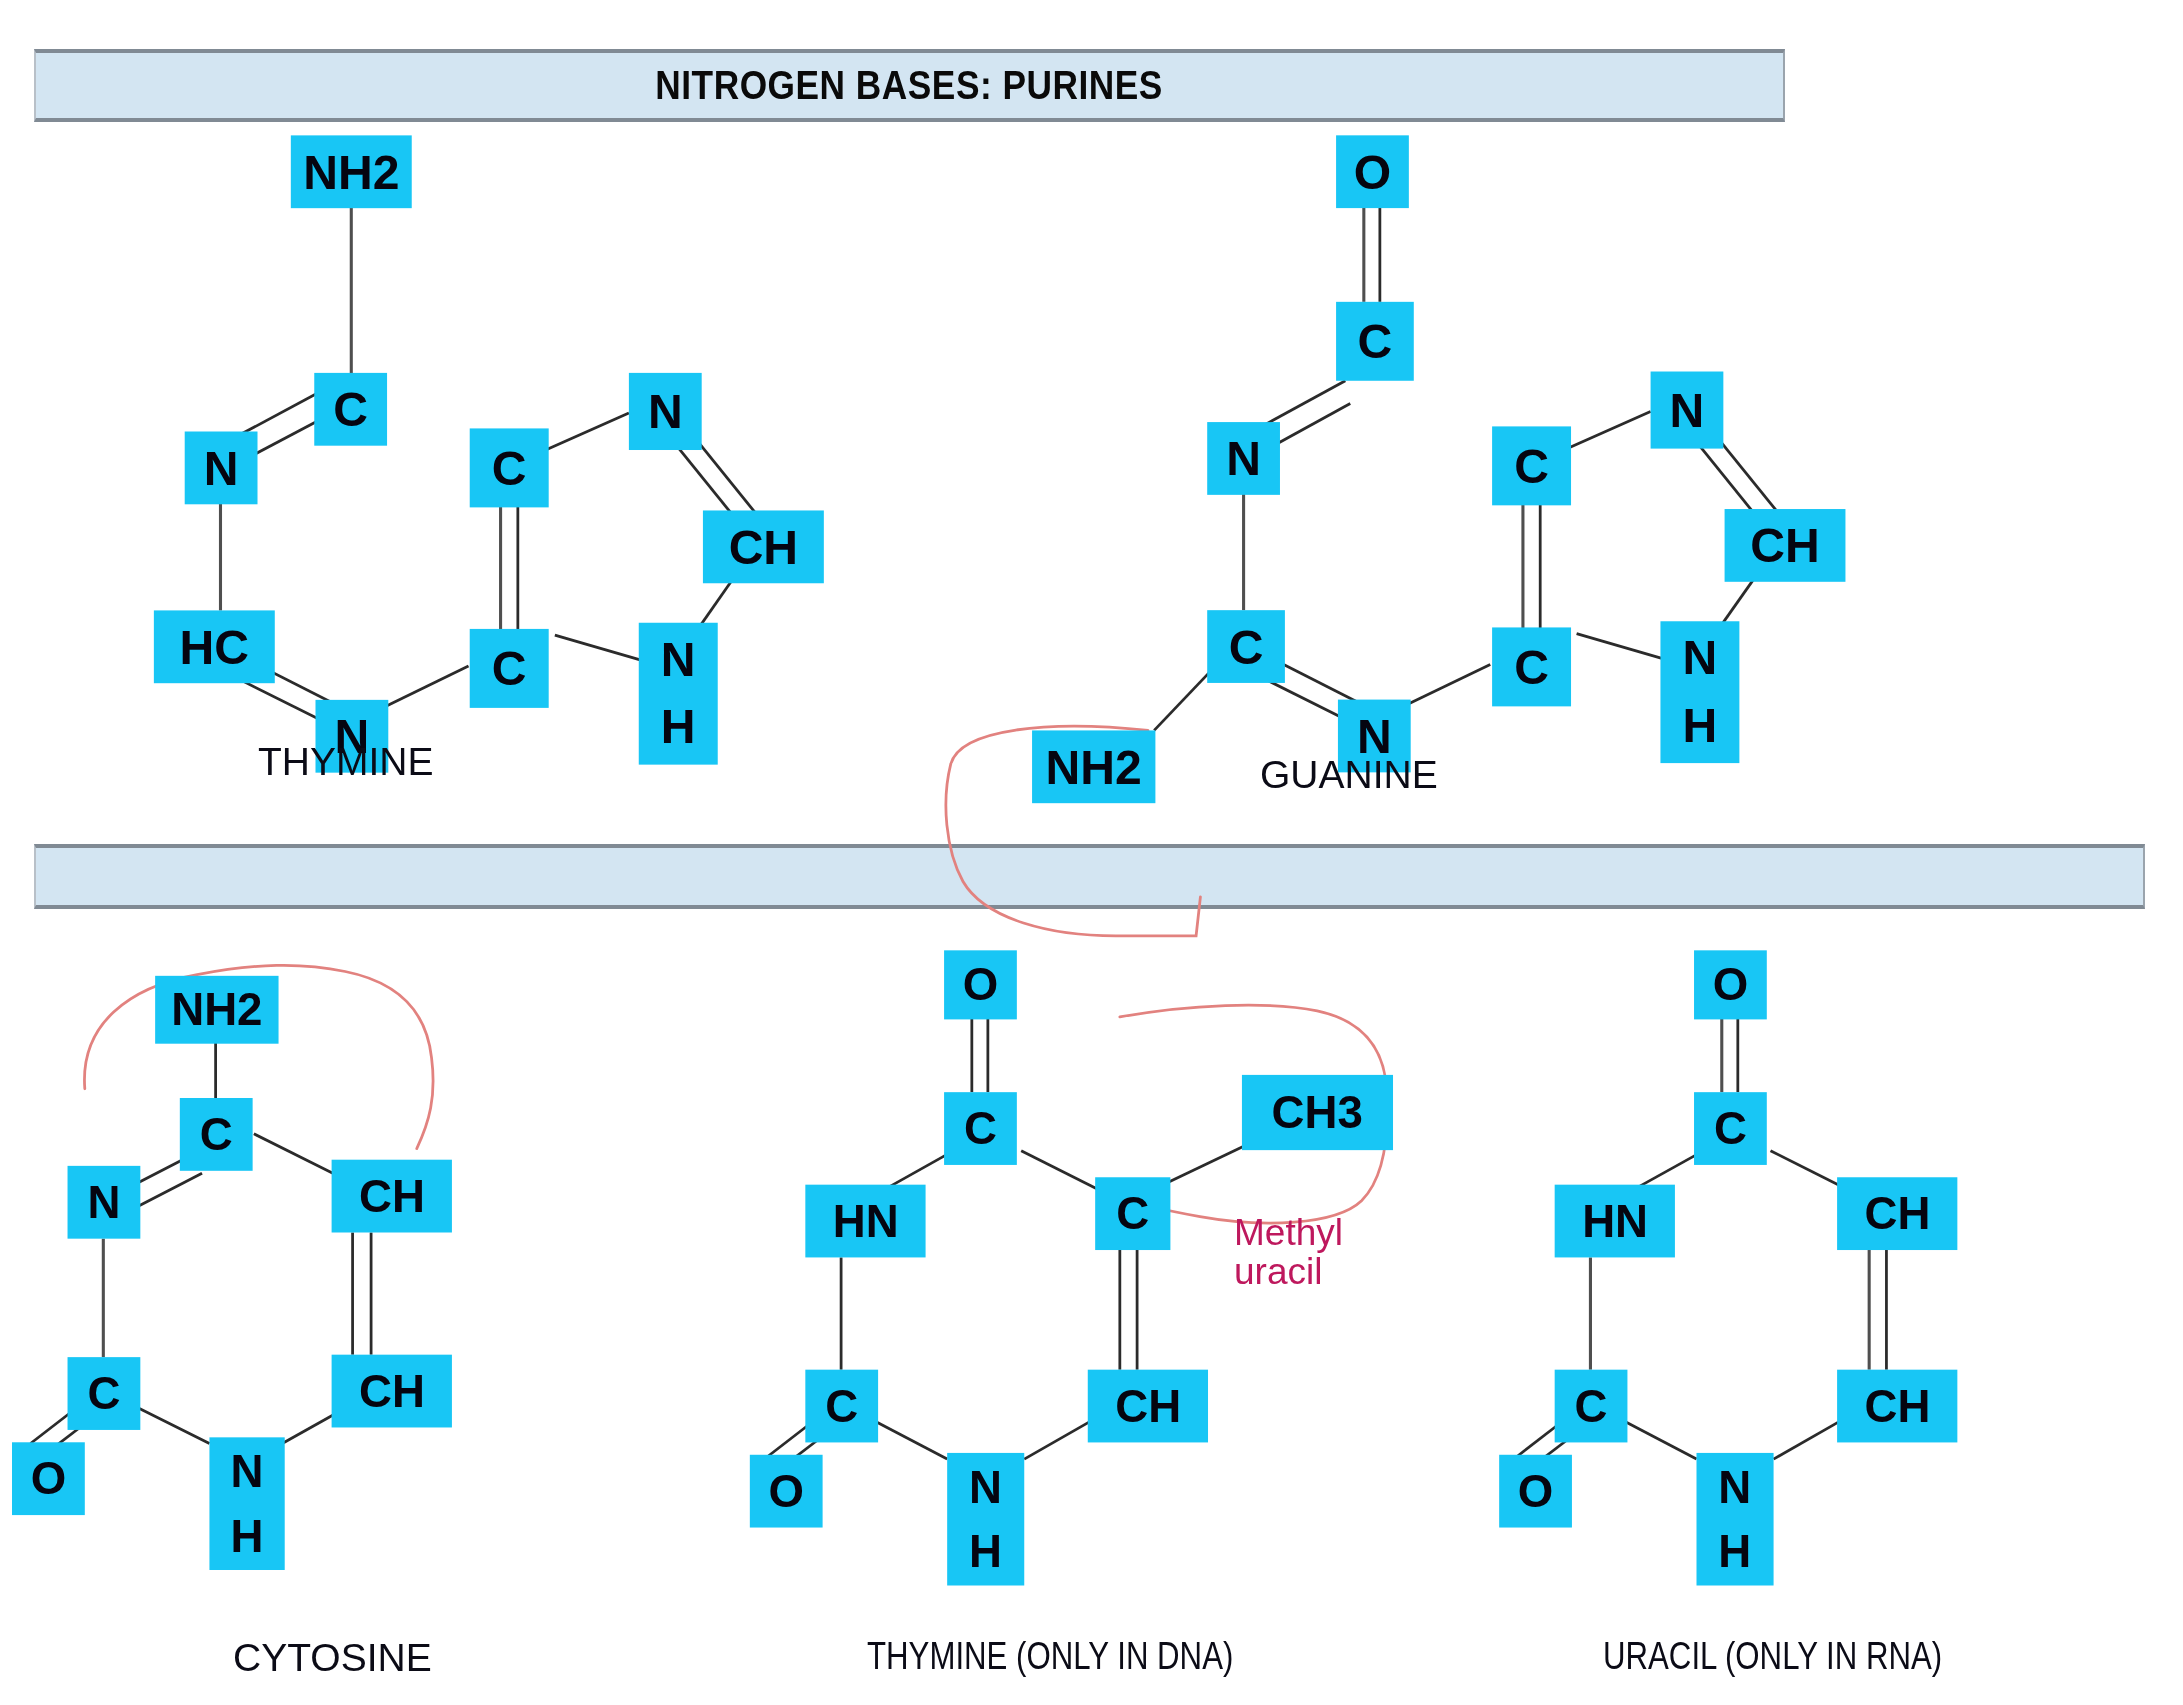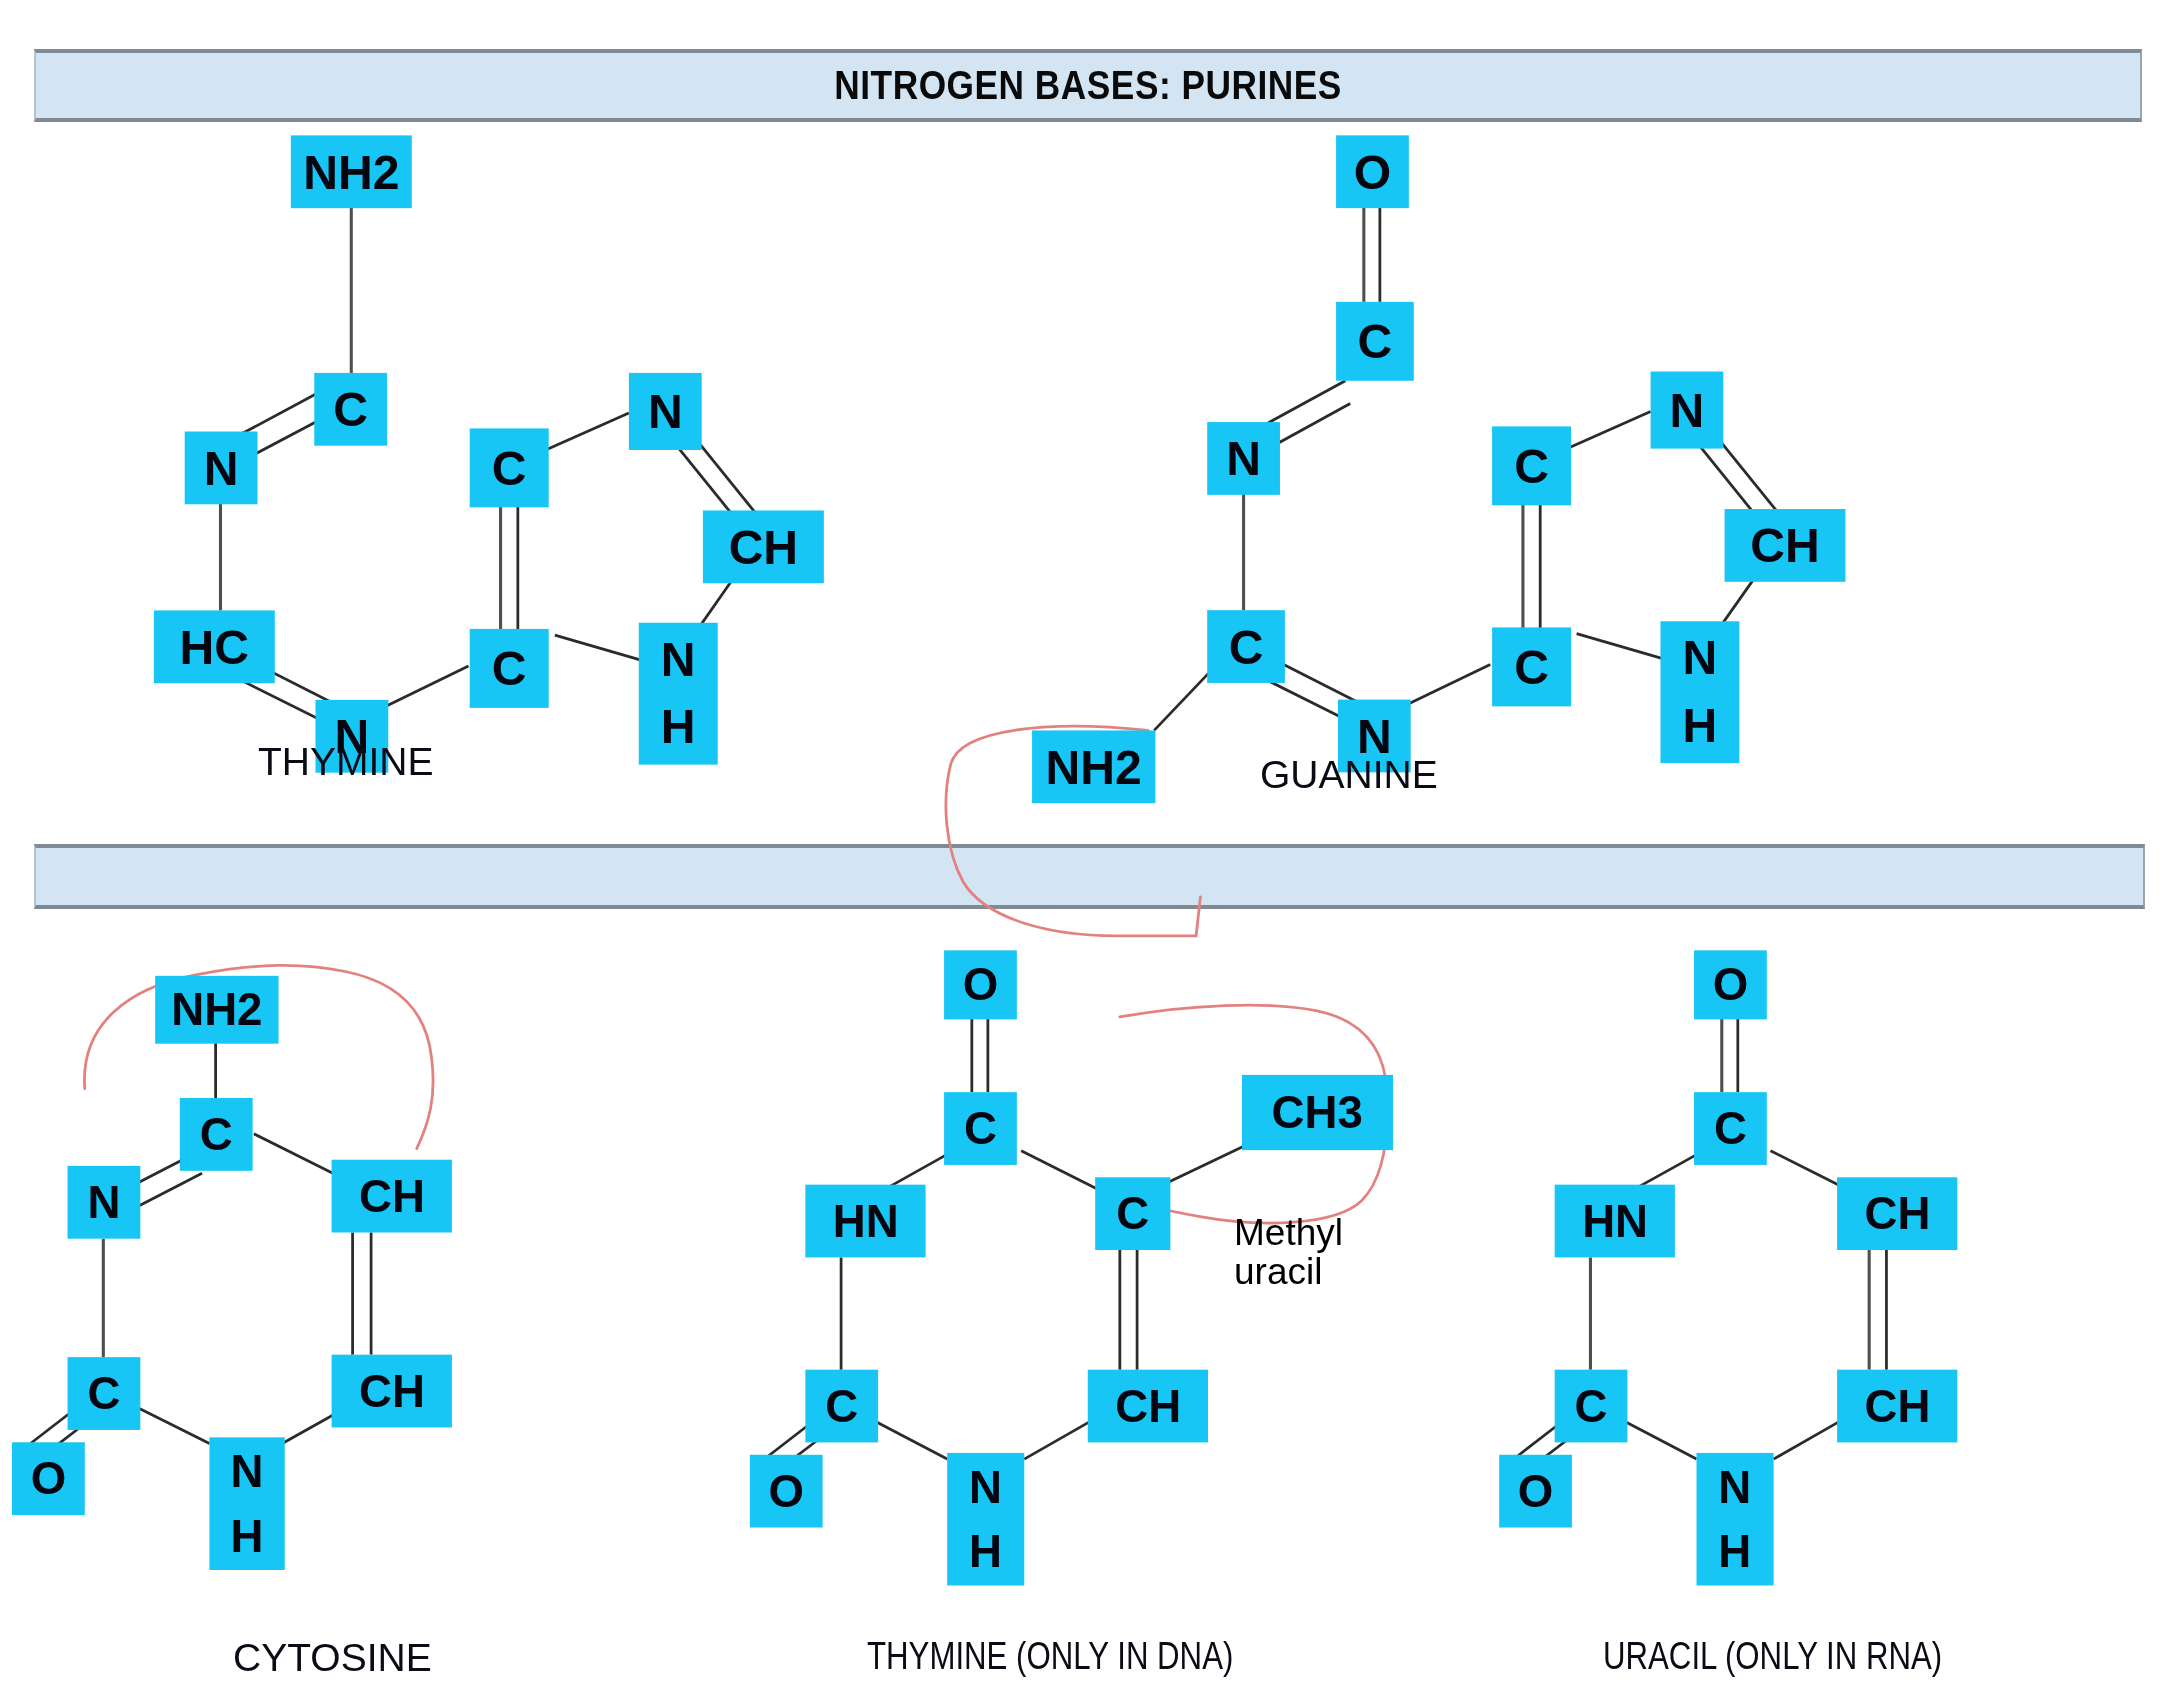--- a/index.html
+++ b/index.html
@@ -20,26 +20,26 @@
   .node text{font-family:"Liberation Sans", sans-serif;font-weight:bold;fill:#050510;
              text-anchor:middle;dominant-baseline:central;}
 
   .bond{stroke:#2b2b2b;stroke-width:4.5;}
   .bond-grey{stroke:#4f4f4f;stroke-width:5;}
 
   .annot{stroke:#e2827f;stroke-width:4.5;fill:none;stroke-linecap:round;}
 
   .caption{position:absolute;font-size:39px;color:#0b0b16;white-space:nowrap;}
   .caption.narrow{transform:scaleX(0.80);transform-origin:left center;}
-  .note{position:absolute;font-size:37px;color:#000000;line-height:1.05;white-space:pre-line;}
+  .note{position:absolute;font-size:37px;color:#be185d;line-height:1.05;white-space:pre-line;}
 </style>
 </head>
 <body>
 
-<div class="banner" style="left:34px;top:49px;width:2108px;height:73px;">
+<div class="banner" style="left:34px;top:49px;width:1751px;height:73px;">
   <span class="banner-title">NITROGEN BASES: PURINES</span>
 </div>
 
 <div class="banner" style="left:34px;top:844px;width:2111px;height:65px;">
   <span class="banner-title"></span>
 </div>
 
 <div class="mol" style="left:86px;top:123px;width:802px;height:617px;">
 <svg width="802" height="617" viewBox="0 0 1300 1000">
 

